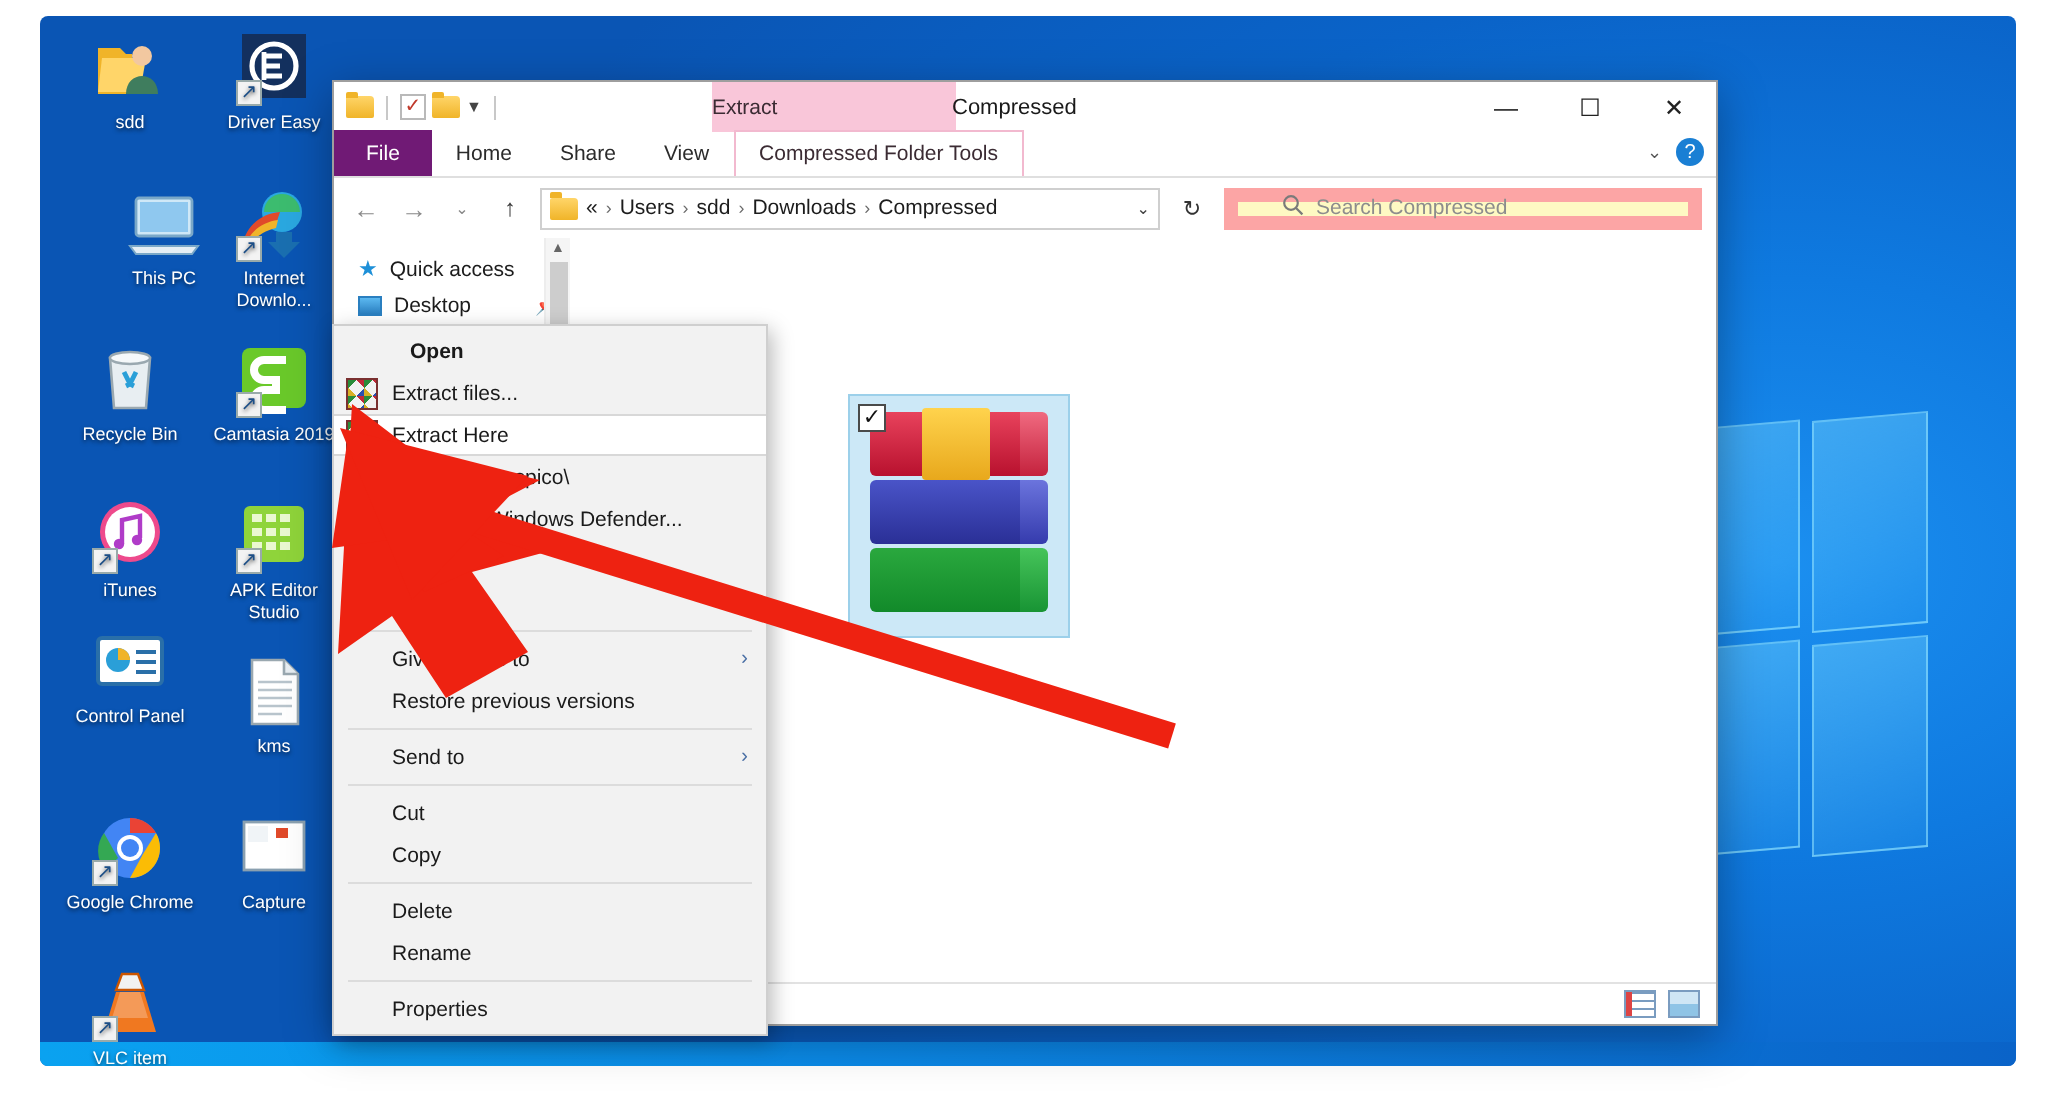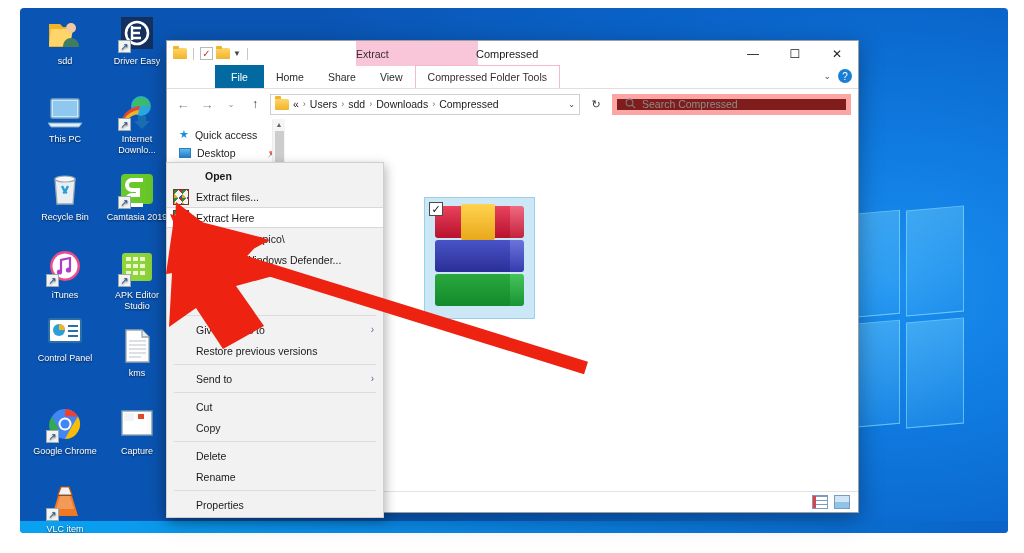--- a/index.html
+++ b/index.html
@@ -120,21 +120,21 @@
     height: 23px; position:relative;
     border-bottom: 1px solid #dfdfdf;
     flex: 0 0 auto;
     display:flex; align-items:flex-end;
   }
   .rtab {
     height: 23px; padding: 0 12px;
     display:flex; align-items:center;
     font-size: 10.5px; color:#2b2b2b;
   }
-  .rtab.file { background:#0369a1; color:#fff; font-weight:400; padding:0 16px;margin-left:48px; }
+  .rtab.file { background:#701a75; color:#fff; font-weight:400; padding:0 16px; }
   .rtab.ctx {
     border-left:1px solid #f2b9cf; border-right:1px solid #f2b9cf; border-top:1px solid #f2b9cf;
     background:#fff; color:#3b2b33;text-align:center;
   }
   #ribbon-right { position:absolute; right:6px; top:3px; display:flex; align-items:center; gap:7px; }
   .help-circle {
     width:14px; height:14px; border-radius:50%;
     background:#1a7fd4; color:#fff; font-size:10px;
     display:flex; align-items:center; justify-content:center;
   }
@@ -149,22 +149,22 @@
   #crumbbox {
     flex: 0 0 310px; height:21px; border:1px solid #cfcfcf; background:#fff;
     display:flex; align-items:center; padding:0 4px; gap:4px;
     font-size:10.5px; color:#1c1c1c;
   }
   .crumb-sep { color:#6a6a6a; font-size:9px; }
   #crumbbox .spacer { flex:1; }
   #crumbbox .caret { font-size:8px; color:#444; }
   #refreshbtn { width:20px; text-align:center; font-size:11px; color:#333; }
   #searchbox {
-    flex:1; height:21px; border:5px solid #fca5a5; background:#7f1d1d;
-    display:flex; align-items:center; gap:6px; padding:0 8px;
+    flex:1; height:21px; border:7px solid #fca5a5; background:#fef9c3;
+    display:flex; align-items:center; gap:6px; padding:0 22px;
     font-size:10.5px; color:#8d8d8d;
   }
 
   #body { flex:1; display:flex; min-height:0; position:relative; }
   #navpane {
     width: 118px; background:#fff; position:relative;
     font-size: 10.5px; color:#1c1c1c;
     padding-top: 6px;
     border-right: none;
   }
@@ -300,21 +300,21 @@
       <svg width="38" height="38" viewBox="0 0 38 38">
         <rect x="3" y="2" width="32" height="32" fill="#13305e"></rect>
         <circle cx="19" cy="18" r="11" fill="none" stroke="#fff" stroke-width="2.6"></circle>
         <path d="M14 11v14M14 13h9M14 18h8M14 23h9" stroke="#fff" stroke-width="2.4" fill="none"></path>
       </svg>
       <div class="shortcut-badge">↗</div>
     </div>
     <span class="lbl">Driver Easy</span>
   </div>
 
-  <div class="dicon" style="left:13px; top:85px;">
+  <div class="dicon" style="left:30px; top:85px;">
     <div class="gfx">
       <svg width="38" height="38" viewBox="0 0 38 38">
         <rect x="5" y="6" width="28" height="19" rx="1.5" fill="#cfe8f7" stroke="#7aa8c8" stroke-width="1.4"></rect>
         <rect x="7" y="8" width="24" height="15" fill="#8fc8ef"></rect>
         <path d="M2 30h34l-3 4H5z" fill="#e4eef5" stroke="#7aa8c8" stroke-width="1"></path>
       </svg>
     </div>
     <span class="lbl">This PC</span>
   </div>
 

